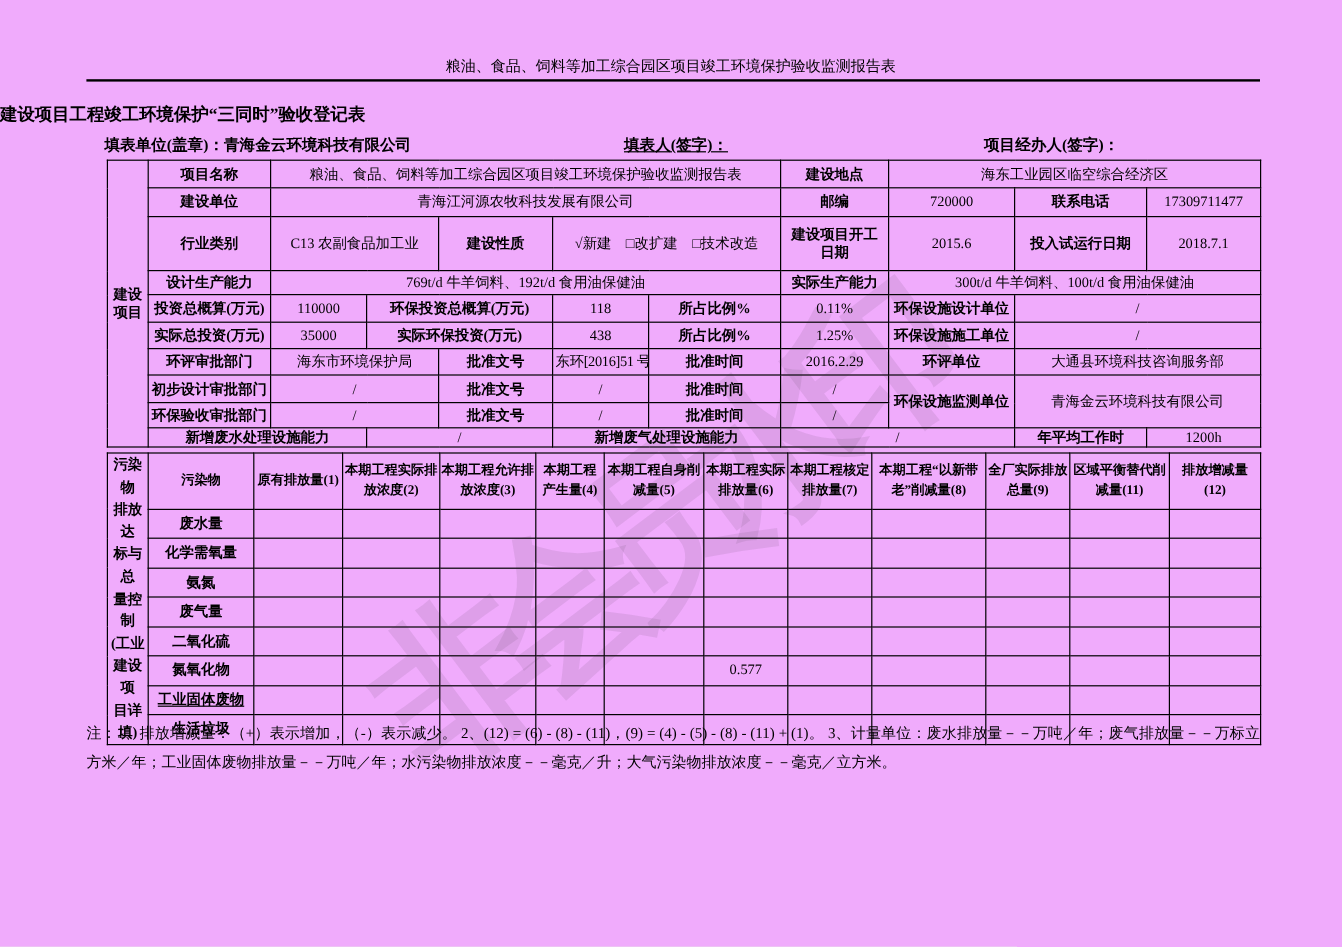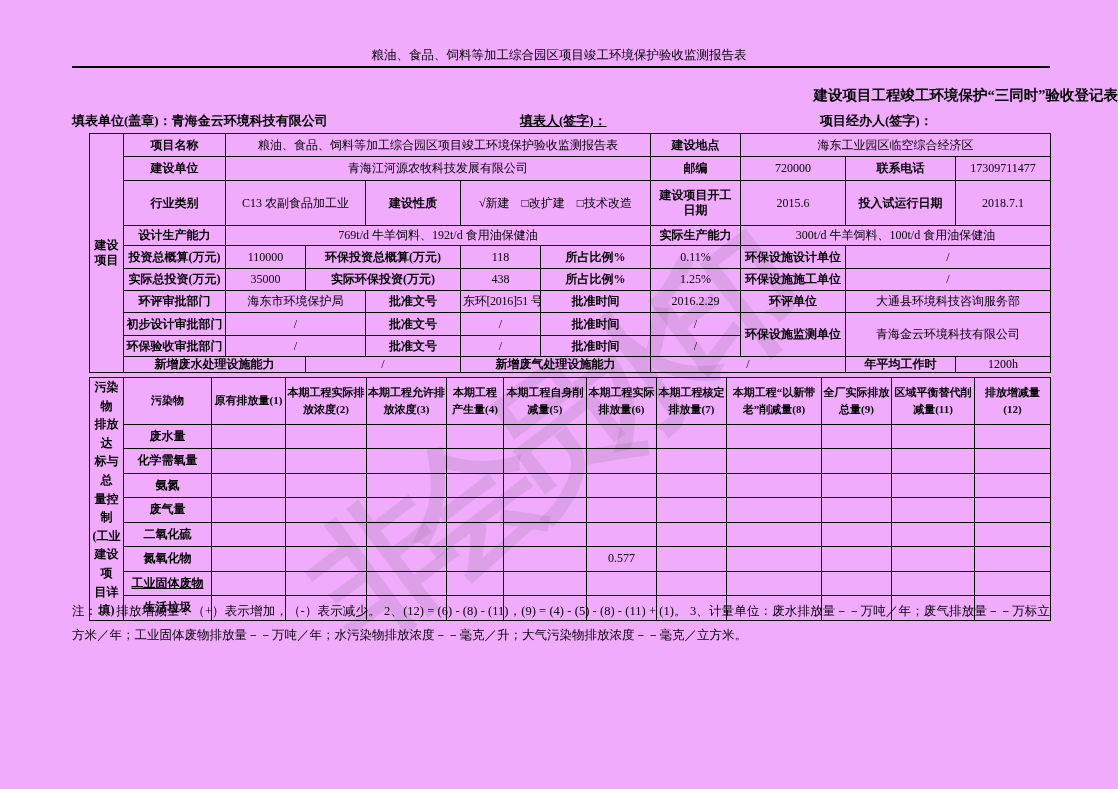--- a/index.html
+++ b/index.html
@@ -2,23 +2,23 @@
 <html><head>
 <meta charset="utf-8">
 <style>
   html,body{margin:0;padding:0;background:#e8e8e8;}
   .page{
     position:relative;width:1118px;height:789px;background:#f0abfc;
     font-family:"Liberation Serif","DejaVu Serif",serif;color:#000;overflow:hidden;
   }
   .header-note{position:absolute;top:47px;left:0;width:100%;text-align:center;font-size:12.5px;}
   .top-rule{position:absolute;top:66px;left:72px;width:978px;border-top:2.5px solid #000;}
-  .doc-title{position:absolute;top:86px;left:0;width:100%;text-align:right;font-size:14.5px;font-weight:bold;}
+  .doc-title{position:absolute;top:86px;left:0;width:100%;text-align:left;font-size:14.5px;font-weight:bold;}
   .fill-line span{position:absolute;top:112px;font-size:13px;font-weight:bold;white-space:nowrap;}
-  .fill-unit{left:72px;text-align:center;}
+  .fill-unit{left:87px;text-align:center;}
   .fill-person{left:520px;text-decoration:underline;}
   .fill-agent{left:820px;}
   table.tbl{position:absolute;left:89px;border-collapse:collapse;table-layout:fixed;background:transparent;}
   table.tbl td{
     border:1px solid #000;font-size:12px;text-align:center;vertical-align:middle;
     padding:0 2px;overflow:hidden;line-height:1.25;
   }
   .upper{top:133px;width:961px;}
   .lower{top:377px;width:961px;}
   td.lbl{font-weight:bold;}

